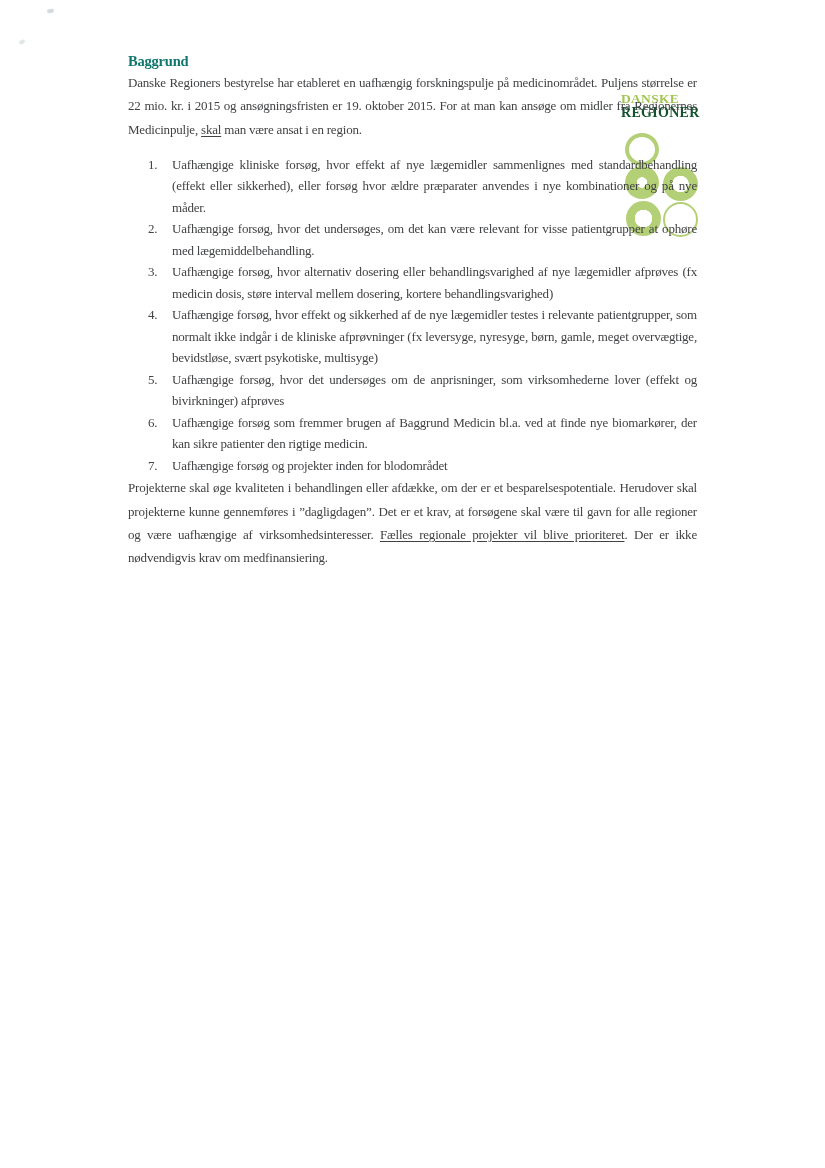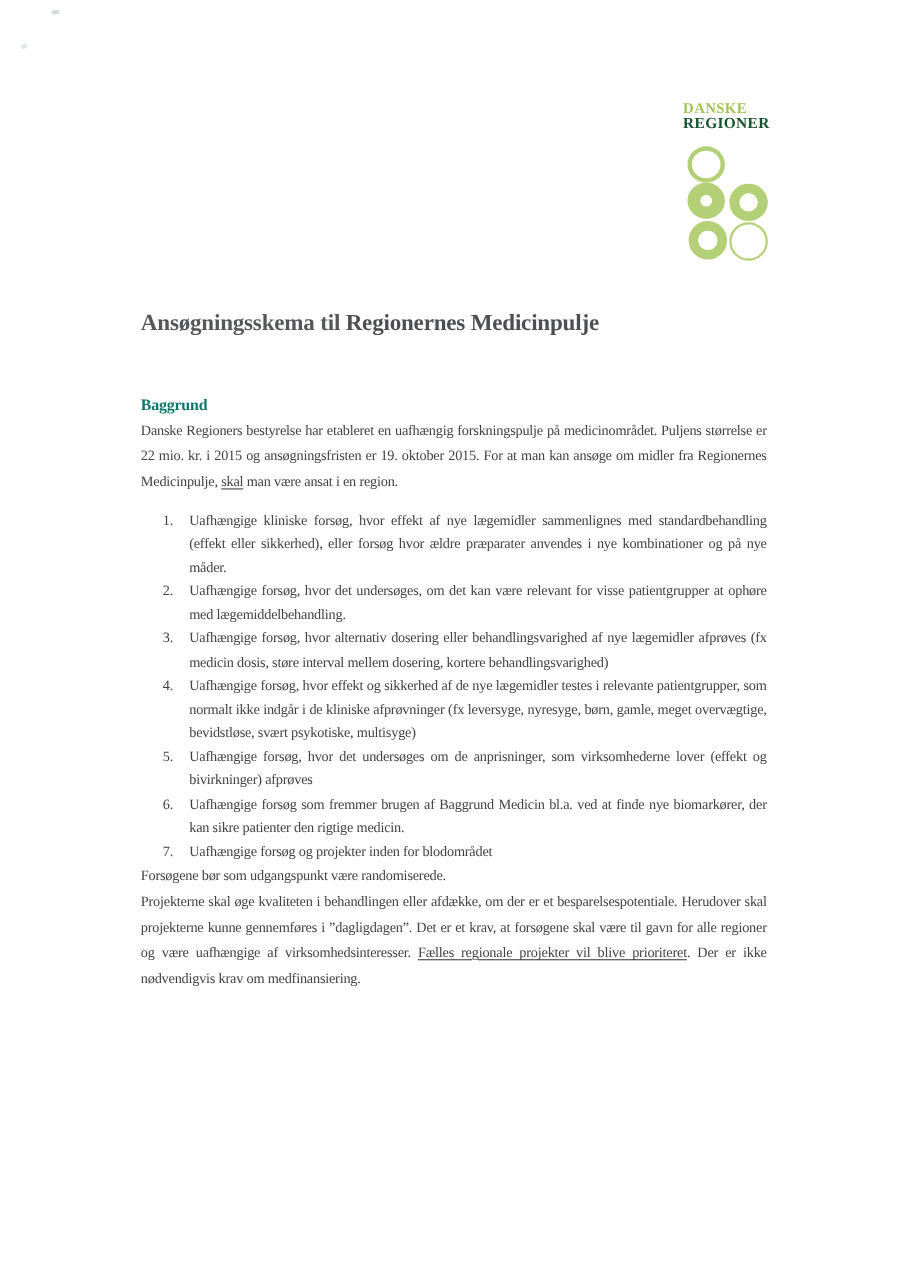--- a/index.html
+++ b/index.html
@@ -96,21 +96,20 @@
   <div class="logo-circles">
     <span class="c c1"></span>
     <span class="c c2"></span>
     <span class="c c3"></span>
     <span class="c c4"></span>
     <span class="c c5"></span>
   </div>
 
   <div class="content">
 
-    <h1 class="doc-title"><span>Ansøgningsskema til </span><span class="title-strong">Regionernes Medicinpulje</span></h1>
 
     <h2 class="section-heading">Baggrund</h2>
 
     <p class="para p-background"><span>Danske Regioners bestyrelse har etableret en uafhængig forskningspulje på medicinområdet. Puljens størrelse er 22 mio. kr. i 2015 og ansøgningsfristen er 19. oktober 2015. For at man kan ansøge om midler fra Regionernes Medicinpulje, </span><span class="u">skal</span><span> man være ansat i en region.</span></p>
 
 
     <div class="project-list">
       <div class="list-item">
         <span class="list-num">1.</span>
         <span class="list-text">Uafhængige kliniske forsøg, hvor effekt af nye lægemidler sammenlignes med standardbehandling (effekt eller sikkerhed), eller forsøg hvor ældre præparater anvendes i nye kombinationer og på nye måder.</span>
@@ -134,19 +133,18 @@
       <div class="list-item">
         <span class="list-num">6.</span>
         <span class="list-text">Uafhængige forsøg som fremmer brugen af Baggrund Medicin bl.a. ved at finde nye biomarkører, der kan sikre patienter den rigtige medicin.</span>
       </div>
       <div class="list-item">
         <span class="list-num">7.</span>
         <span class="list-text">Uafhængige forsøg og projekter inden for blodområdet</span>
       </div>
     </div>
 
-    <p class="para p-randomized">Forsøgene bør som udgangspunkt være randomiserede.</p>
 
     <p class="para p-requirements"><span>Projekterne skal øge kvaliteten i behandlingen eller afdække, om der er et besparelsespotentiale. Herudover skal projekterne kunne gennemføres i ”dagligdagen”. Det er et krav, at forsøgene skal være til gavn for alle regioner og være uafhængige af virksomhedsinteresser. </span><span class="u">Fælles regionale projekter vil blive prioriteret</span><span>. Der er ikke nødvendigvis krav om medfinansiering.</span></p>
 
 
   </div>
 </div>
 
 </body></html>

